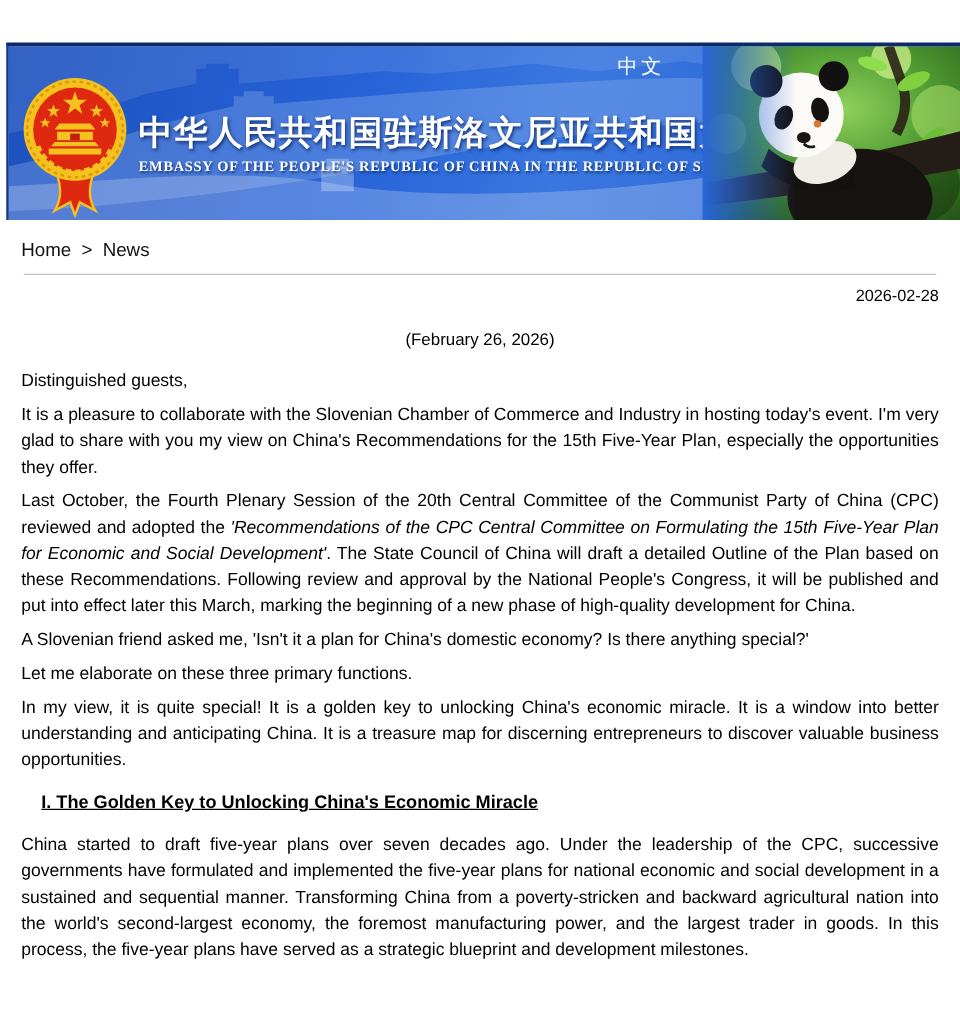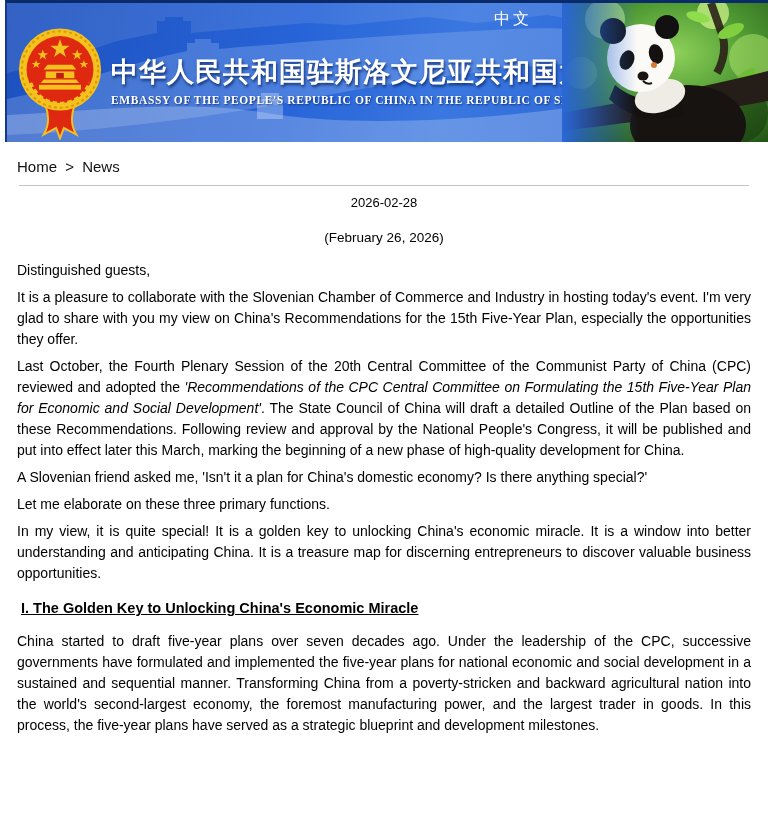--- a/index.html
+++ b/index.html
@@ -12,20 +12,21 @@
 
   
   .banner {
     position: relative;
     margin-left: 5px;
     height: 142px;
     background: linear-gradient(105deg, #1d50be 0%, #2764d8 38%, #3a77e0 58%, #2f6bd8 78%, #2a63cf 100%);
     border-top: 3px solid #0a2a6a;
     border-left: 2px solid #12398c;
     overflow: hidden;
+    margin-top: 34px;
   }
   .wall-art { position: absolute; left: 0; top: 0; width: 565px; height: 142px; }
   .brand {
     position: absolute; left: 10px; top: 0; height: 100%;
     display: flex; align-items: center; cursor: pointer;
   }
   .emblem { width: 86px; height: 118px; margin-top: 16px; }
   .titles { margin-left: 8px; margin-top: 14px; }
   .title-cn {
     color: #ffffff; font-weight: bold; font-size: 27px; letter-spacing: 1px;
@@ -63,37 +64,37 @@
     font-size: 17.5px;
     font-weight: bold;
     color: #000;
     letter-spacing: 0.2px;
   }
   .title-rule {
     border: none;
     border-top: 1px solid #c3c3c3;
     margin: 10px 2px 0 2px;
   }
-  .article-date { margin-top: 9px; text-align: center; font-size: 13px; color: #000; }
+  .article-date { margin-top: 9px; text-align: right; font-size: 13px; color: #000; }
   .article-dateline { margin-top: 20px; text-align: center; font-size: 13.5px; color: #000; }
 
   .article-body { margin-top: 15px; padding-bottom: 8px; }
   .article-body p {
     font-size: 14px;
     line-height: 21px;
     text-align: justify;
     margin: 6px 0;
     color: #000;
   }
   .article-body h2 {
     font-size: 14.5px;
     line-height: 21px;
     font-weight: bold;
     text-decoration: underline;
-    margin: 14px 0 12px 4px;
+    margin: 14px 0 12px 16px;
     color: #000;
   }
   .italic { font-style: italic; }
 </style>
 </head>
 <body>
 
 <header class="banner">
 
   <svg class="wall-art" viewBox="0 0 565 142" preserveAspectRatio="none">

